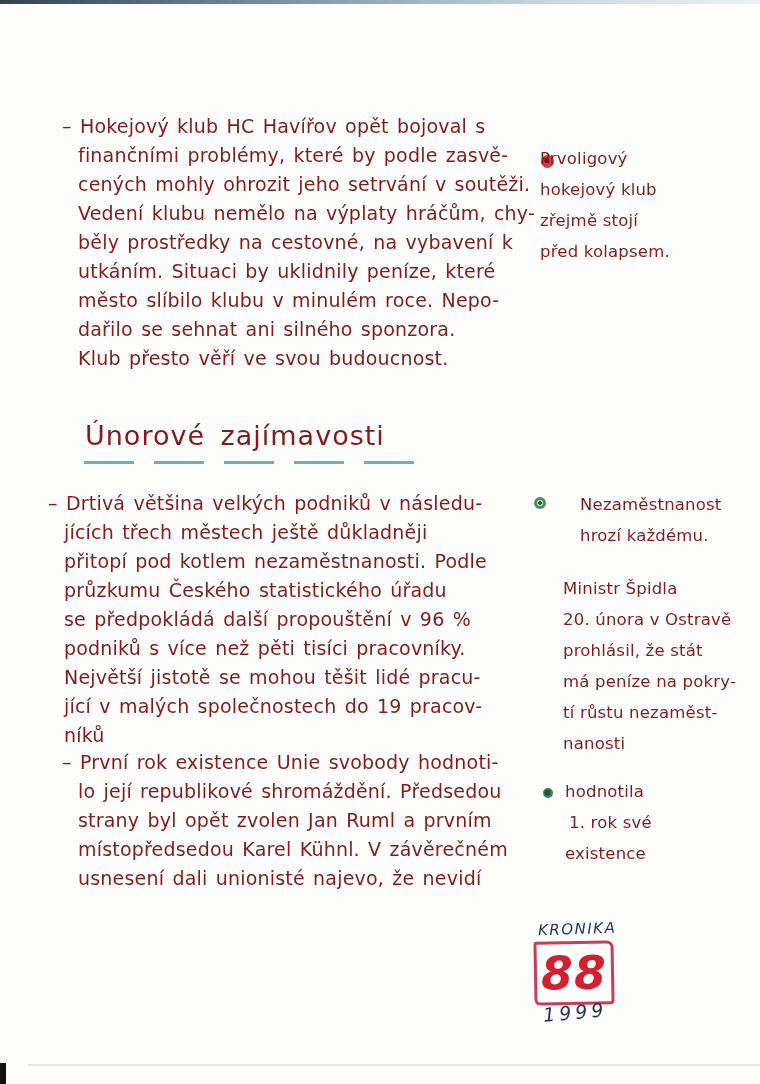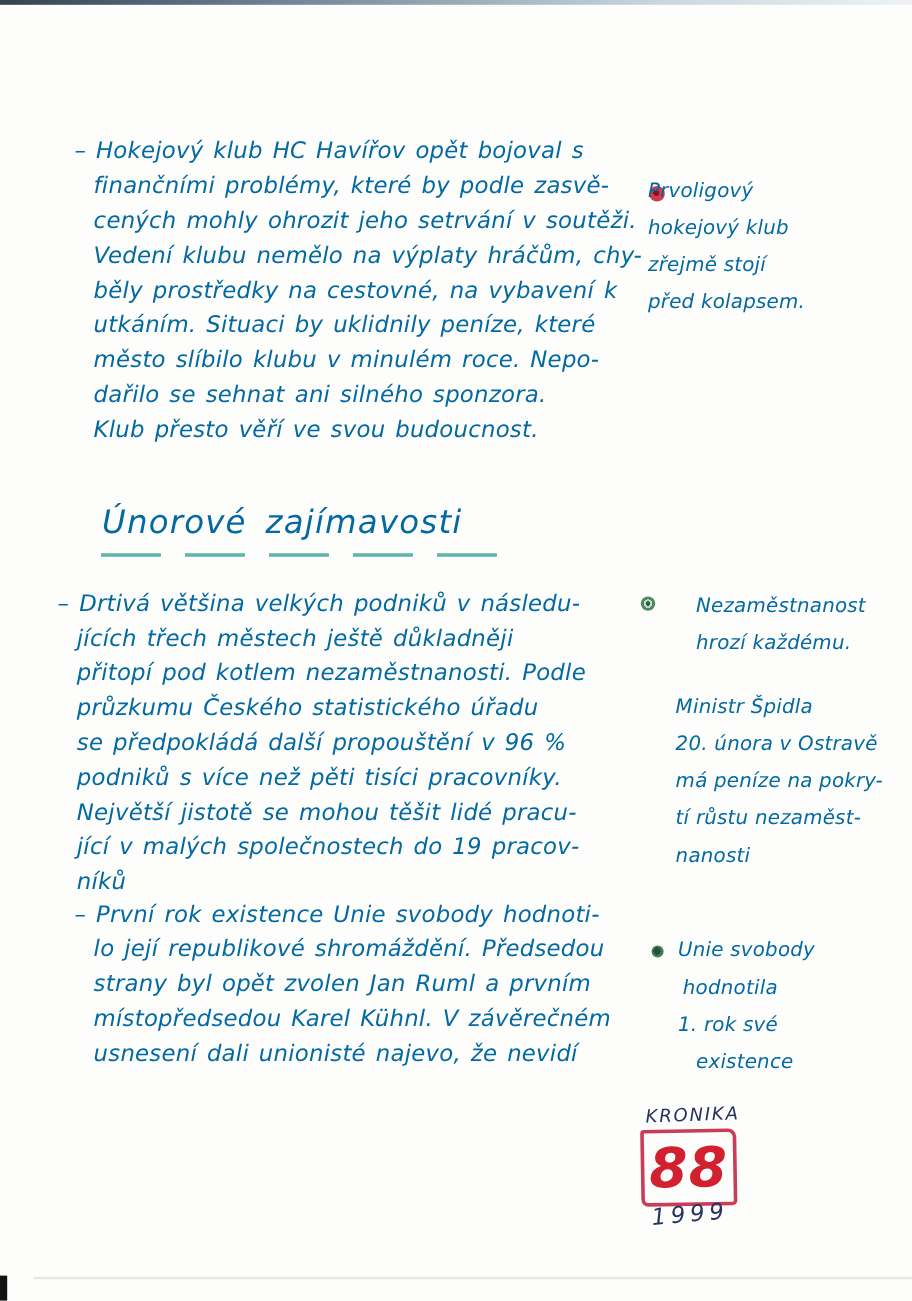--- a/index.html
+++ b/index.html
@@ -17,21 +17,21 @@
   }
   .bottom-line {
     position:absolute; left:28px; top:1064px; width:732px; height:2px;
     background:#e9e7e2;
   }
   .bottom-mark {
     position:absolute; left:0; top:1063px; width:6px; height:21px;
     background:#121212;
   }
   
-  .hw { font-style:italic; color:#0369a1; }
+  .hw { color:#7f1d1d; }
   .para {
     position:absolute; width:492px;
     font-size:19px; line-height:29px;
     letter-spacing:0.2px; word-spacing:2px;
     padding-left:16px;
   }
   .para .line:first-child { text-indent:-16px; }
   .margin {
     position:absolute; width:196px;
     font-size:16.5px; line-height:31px;
@@ -128,35 +128,35 @@
     <div class="line">níků</div>
   </div>
 <span id="b2" class="bullet"></span>
 <div id="m2a" class="margin hw">
     <div class="line">Nezaměstnanost</div>
     <div class="line">hrozí každému.</div>
   </div>
 <div id="m2b" class="margin hw">
     <div class="line">Ministr Špidla</div>
     <div class="line">20. února v Ostravě</div>
+    <div class="line">prohlásil, že stát</div>
     <div class="line">má peníze na pokry-</div>
     <div class="line">tí růstu nezaměst-</div>
     <div class="line">nanosti</div>
   </div>
 
 <div id="p3" class="para hw">
     <div class="line">– První rok existence Unie svobody hodnoti-</div>
     <div class="line">lo její republikové shromáždění. Předsedou</div>
     <div class="line">strany byl opět zvolen Jan Ruml a prvním</div>
     <div class="line">místopředsedou Karel Kühnl. V závěrečném</div>
     <div class="line">usnesení dali unionisté najevo, že nevidí</div>
   </div>
 <span id="b3" class="bullet"></span>
 <div id="m3" class="margin hw">
-    <div class="line">Unie svobody</div>
     <div class="line">hodnotila</div>
     <div class="line">1. rok své</div>
     <div class="line">existence</div>
   </div>
 
 <div class="stamp-label hw">KRONIKA</div>
 <div class="stamp-box">
   <span class="stamp-number">88</span>
 </div>
 <div class="stamp-year hw">1999</div>

